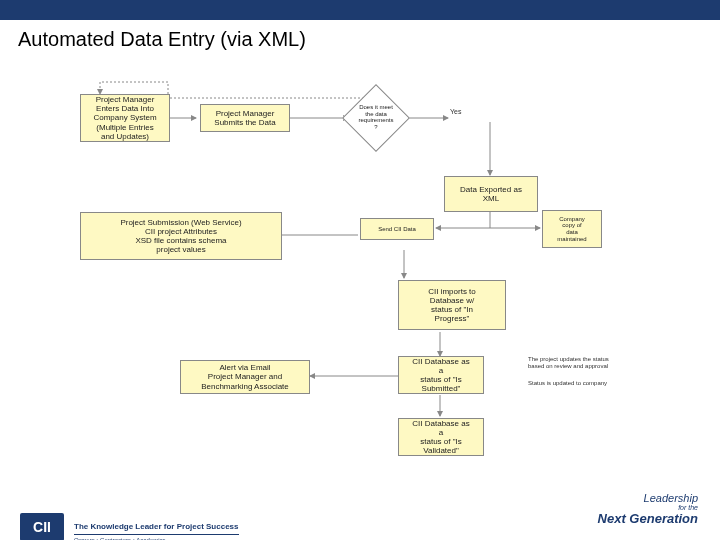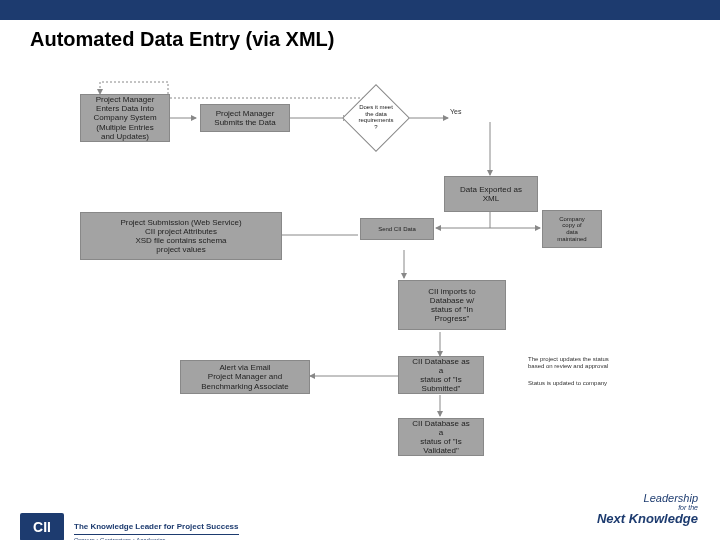--- a/index.html
+++ b/index.html
@@ -1,20 +1,20 @@
 <!DOCTYPE html>
 <html><head>
 <meta charset="utf-8">
 <style>
   * { box-sizing: border-box; margin: 0; padding: 0; }
   body { width: 720px; height: 540px; font-family: Arial, sans-serif; background: #fff; position: relative; overflow: hidden; }
   .topbar { position: absolute; top: 0; left: 0; right: 0; height: 20px; background: #1d3b6f; }
-  .title { position: absolute; top: 28px; left: 30px; font-size: 20px; font-weight: bold; color: #000; }
+  .title { position: absolute; top: 28px; left: 18px; font-size: 20px; font-weight: normal; color: #000; }
   .canvas { position: absolute; top: 60px; left: 0; right: 0; bottom: 60px; }
-  .box { position: absolute; border: 1px solid #888; background: #a3a3a3; font-size: 8px; line-height: 1.15; text-align: center; display: flex; align-items: center; justify-content: center; padding: 2px 11px; color: #222; }
+  .box { position: absolute; border: 1px solid #888; background: #fef9c3; font-size: 8px; line-height: 1.15; text-align: center; display: flex; align-items: center; justify-content: center; padding: 2px 11px; color: #222; }
   .diamond { position: absolute; border: 1px solid #888; background: #fff; transform: rotate(45deg); }
   .diamond-label { position: absolute; font-size: 6px; line-height: 1.1; text-align: center; color: #222; pointer-events: none; }
   .tiny { font-size: 6px; line-height: 1.1; }
   .anno { position: absolute; font-size: 6px; color: #333; line-height: 1.1; }
   .footer { position: absolute; bottom: 0; left: 0; right: 0; height: 60px; background: #fff; border-top: 2px solid #c9c9c9; }
   .footer-left { position: absolute; left: 20px; top: 28px; display: flex; align-items: center; gap: 10px; }
   .logo-badge { width: 44px; height: 28px; background: #1d3b6f; color: #fff; font-weight: bold; font-size: 14px; display: flex; align-items: center; justify-content: center; border-radius: 2px; }
   .logo-text { font-size: 8px; color: #1d3b6f; line-height: 1.2; }
   .logo-text .tagline { font-weight: bold; margin-top: 12px; }
   .logo-text .sub { border-top: 1px solid #1d3b6f; margin-top: 2px; padding-top: 2px; font-size: 6px; }
@@ -106,15 +106,15 @@
   <div class="footer-left">
     <div class="logo-badge">CII</div>
     <div class="logo-text">
       <div class="tagline">The Knowledge Leader for Project Success</div>
       <div class="sub">Owners • Contractors • Academics</div>
     </div>
   </div>
   <div class="footer-right">
     <div class="l1">Leadership</div>
     <div class="l2">for the</div>
-    <div class="l3">Next Knowledge</div>
+    <div class="l3">Next Generation</div>
   </div>
 </div>
 
 </body></html>

